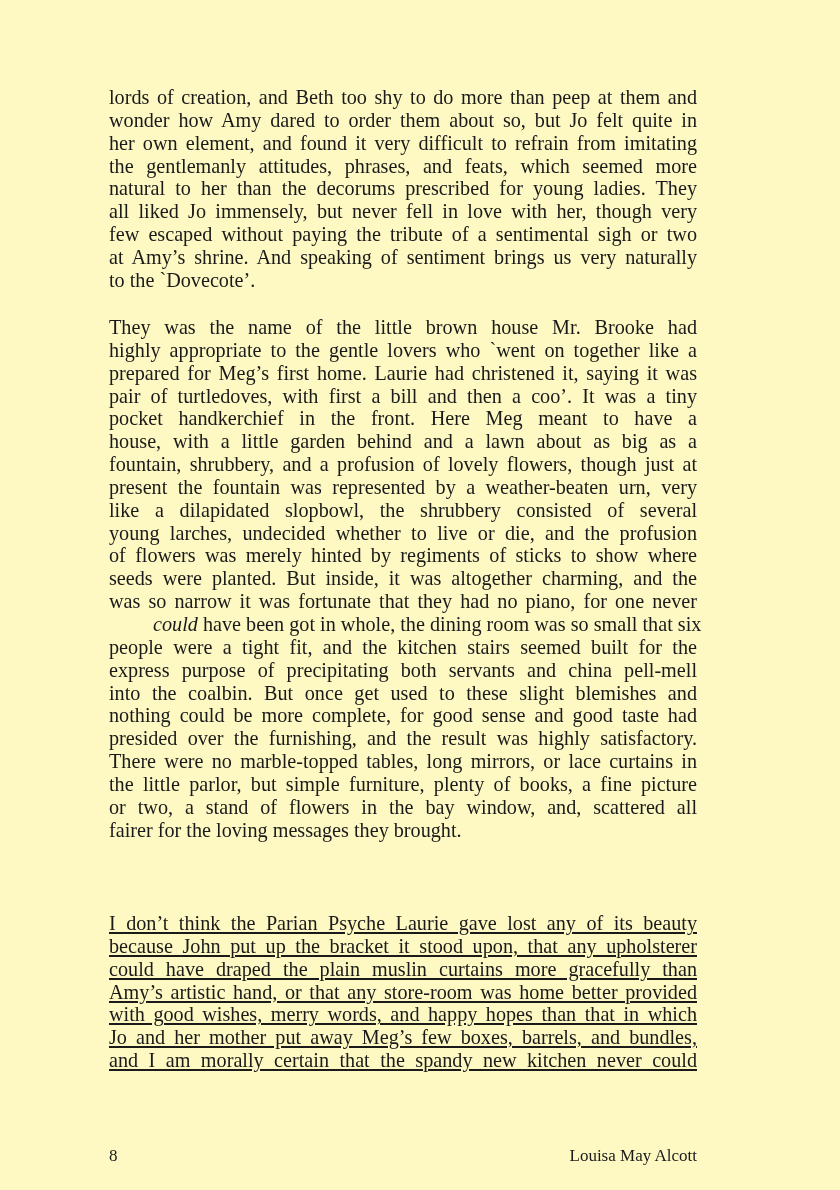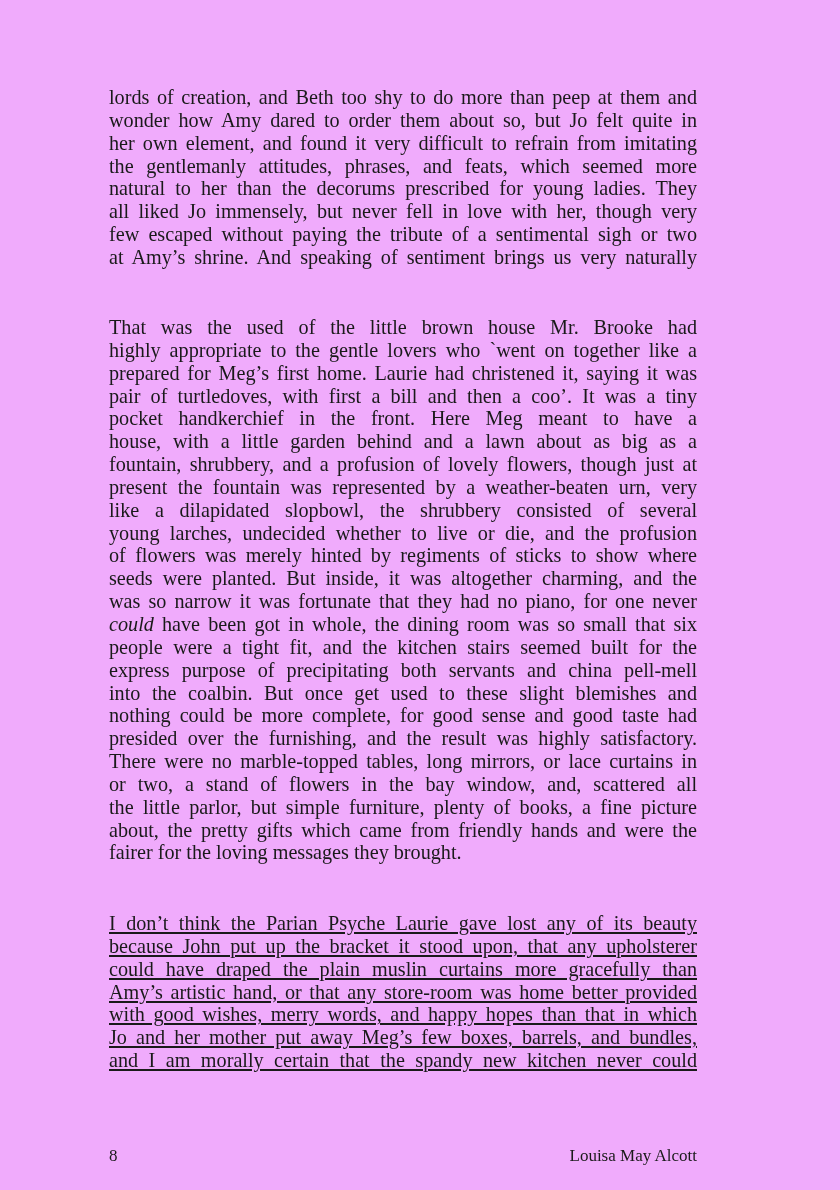--- a/index.html
+++ b/index.html
@@ -1,79 +1,79 @@
 <!DOCTYPE html>
 <html><head>
 <meta charset="utf-8">
 <style>
   html, body { margin: 0; padding: 0; background: #ffffff; }
   body { width: 840px; height: 1190px; position: relative; overflow: hidden; }
   .page {
     position: absolute; left: 0; top: 0; width: 840px; height: 1190px;
-    background: #f0abfc;
+    background: #fef9c3;
   }
   .text-block {
     position: absolute; left: 109px; width: 588px;
     font-family: "Liberation Serif", "DejaVu Serif", serif;
     font-size: 20.2px; color: #1a1a1a;
   }
   .line {
     display: block; height: 22.85px; line-height: 22.85px;
     text-align: justify; text-align-last: justify; white-space: nowrap;
   }
   .line.last { text-align-last: left; }
   .line .inner { display: inline; font-family: Liberation Serif, serif; }
   .footer {
     position: absolute; top: 1146px; left: 109px; width: 588px;
     font-family: "Liberation Serif", "DejaVu Serif", serif;
     font-size: 17px; color: #1a1a1a;
     display: flex; justify-content: space-between;
   }
-  em { font-style: italic; }
+  em { font-style: italic; margin-left: 44px; }
 </style>
 </head>
 <body>
 
 <div class="page">
 
   <div class="text-block" style="top:86px;">
     <span class="line">lords of creation, and Beth too shy to do more than peep at them and</span>
     <span class="line">wonder how Amy dared to order them about so, but Jo felt quite in</span>
     <span class="line">her own element, and found it very difficult to refrain from imitating</span>
     <span class="line">the gentlemanly attitudes, phrases, and feats, which seemed more</span>
     <span class="line">natural to her than the decorums prescribed for young ladies. They</span>
     <span class="line">all liked Jo immensely, but never fell in love with her, though very</span>
     <span class="line">few escaped without paying the tribute of a sentimental sigh or two</span>
     <span class="line">at Amy’s shrine. And speaking of sentiment brings us very naturally</span>
+    <span class="line last">to the `Dovecote’.</span>
   </div>
 
   <div class="text-block" style="top:316px;">
-    <span class="line">That was the used of the little brown house Mr. Brooke had</span>
+    <span class="line">They was the name of the little brown house Mr. Brooke had</span>
     <span class="line">highly appropriate to the gentle lovers who `went on together like a</span>
     <span class="line">prepared for Meg’s first home. Laurie had christened it, saying it was</span>
     <span class="line">pair of turtledoves, with first a bill and then a coo’. It was a tiny</span>
     <span class="line">pocket handkerchief in the front. Here Meg meant to have a</span>
     <span class="line">house, with a little garden behind and a lawn about as big as a</span>
     <span class="line">fountain, shrubbery, and a profusion of lovely flowers, though just at</span>
     <span class="line">present the fountain was represented by a weather-beaten urn, very</span>
     <span class="line">like a dilapidated slopbowl, the shrubbery consisted of several</span>
     <span class="line">young larches, undecided whether to live or die, and the profusion</span>
     <span class="line">of flowers was merely hinted by regiments of sticks to show where</span>
     <span class="line">seeds were planted. But inside, it was altogether charming, and the</span>
     <span class="line">was so narrow it was fortunate that they had no piano, for one never</span>
     <span class="line"><em>could</em> <span class="inner">have been got in whole, the dining room was so small that six</span></span>
     <span class="line">people were a tight fit, and the kitchen stairs seemed built for the</span>
     <span class="line">express purpose of precipitating both servants and china pell-mell</span>
     <span class="line">into the coalbin. But once get used to these slight blemishes and</span>
     <span class="line">nothing could be more complete, for good sense and good taste had</span>
     <span class="line">presided over the furnishing, and the result was highly satisfactory.</span>
     <span class="line">There were no marble-topped tables, long mirrors, or lace curtains in</span>
+    <span class="line">the little parlor, but simple furniture, plenty of books, a fine picture</span>
     <span class="line">or two, a stand of flowers in the bay window, and, scattered all</span>
-    <span class="line">the little parlor, but simple furniture, plenty of books, a fine picture</span>
-    <span class="line">about, the pretty gifts which came from friendly hands and were the</span>
     <span class="line last">fairer for the loving messages they brought.</span>
   </div>
 
   <div class="text-block" style="top:912px;text-decoration:underline;">
     <span class="line">I don’t think the Parian Psyche Laurie gave lost any of its beauty</span>
     <span class="line">because John put up the bracket it stood upon, that any upholsterer</span>
     <span class="line">could have draped the plain muslin curtains more gracefully than</span>
     <span class="line">Amy’s artistic hand, or that any store-room was home better provided</span>
     <span class="line">with good wishes, merry words, and happy hopes than that in which</span>
     <span class="line">Jo and her mother put away Meg’s few boxes, barrels, and bundles,</span>

